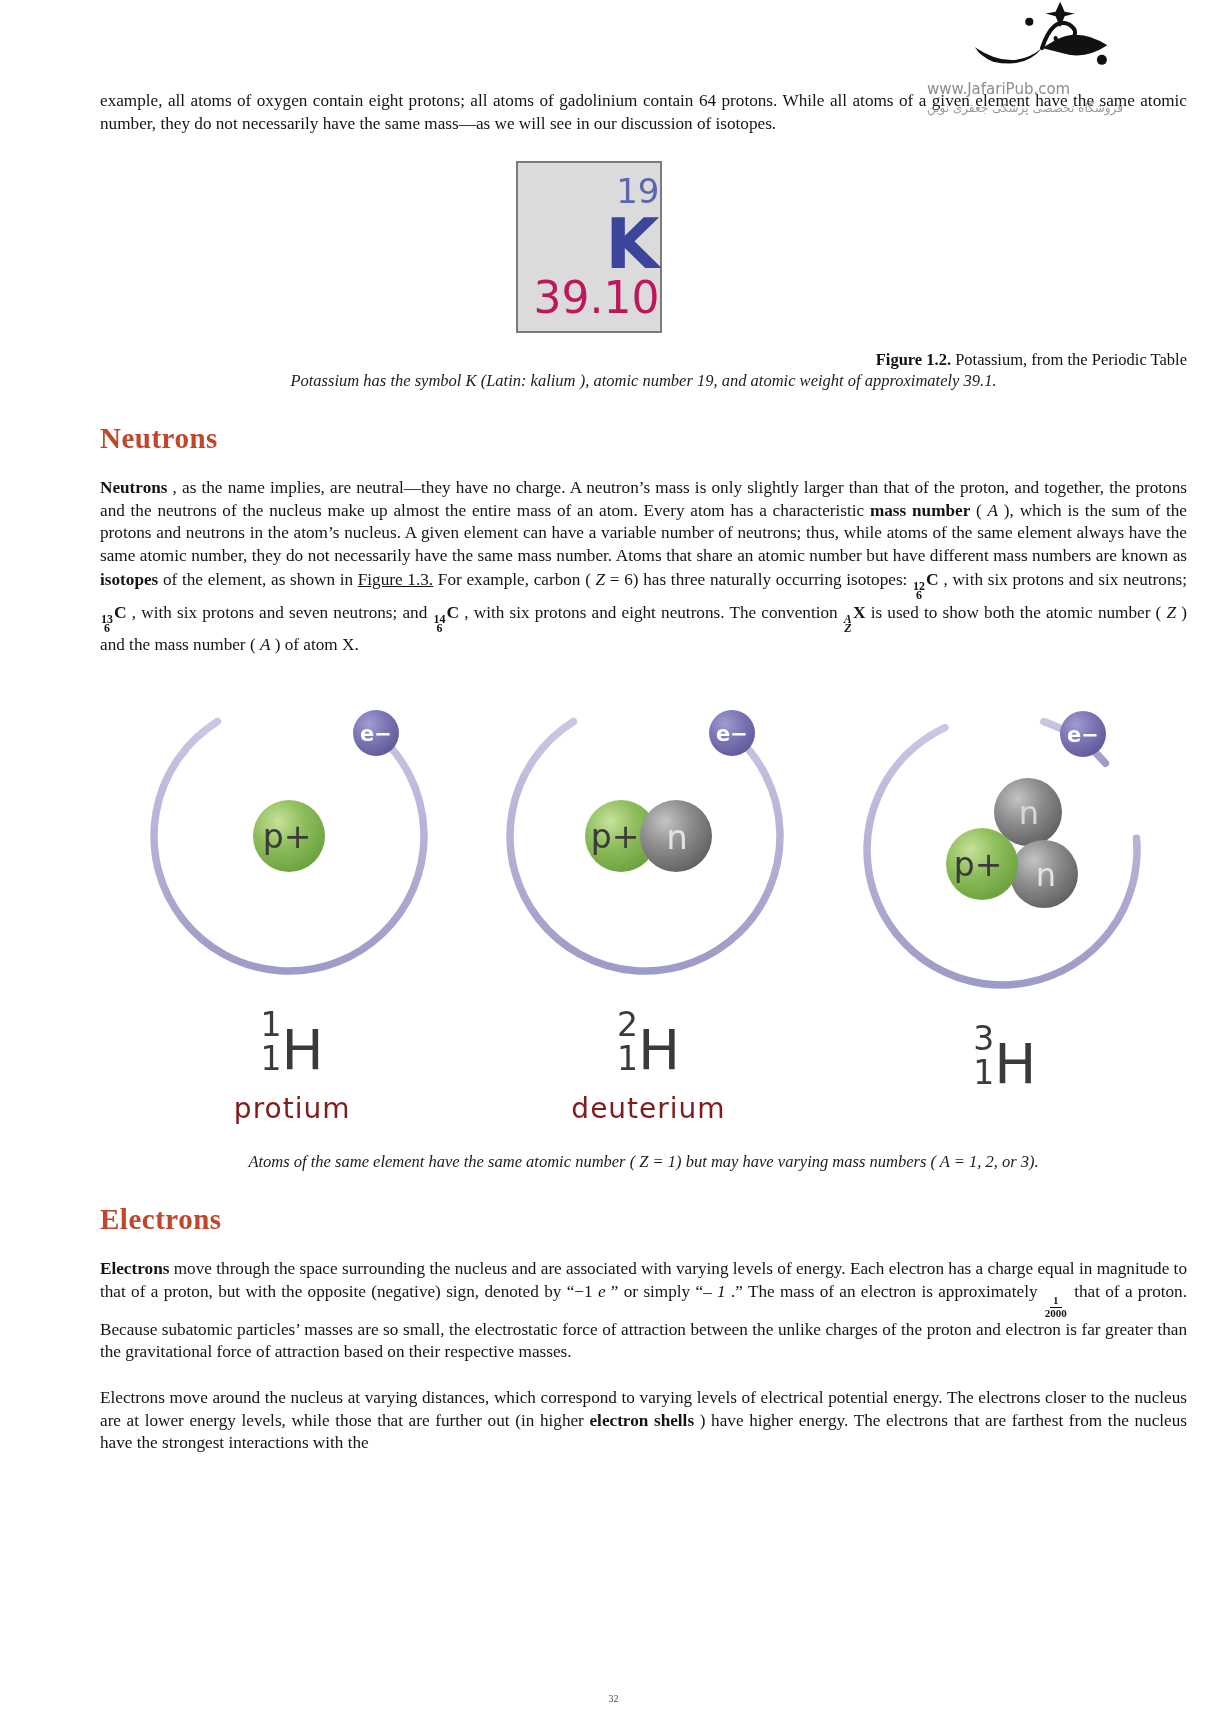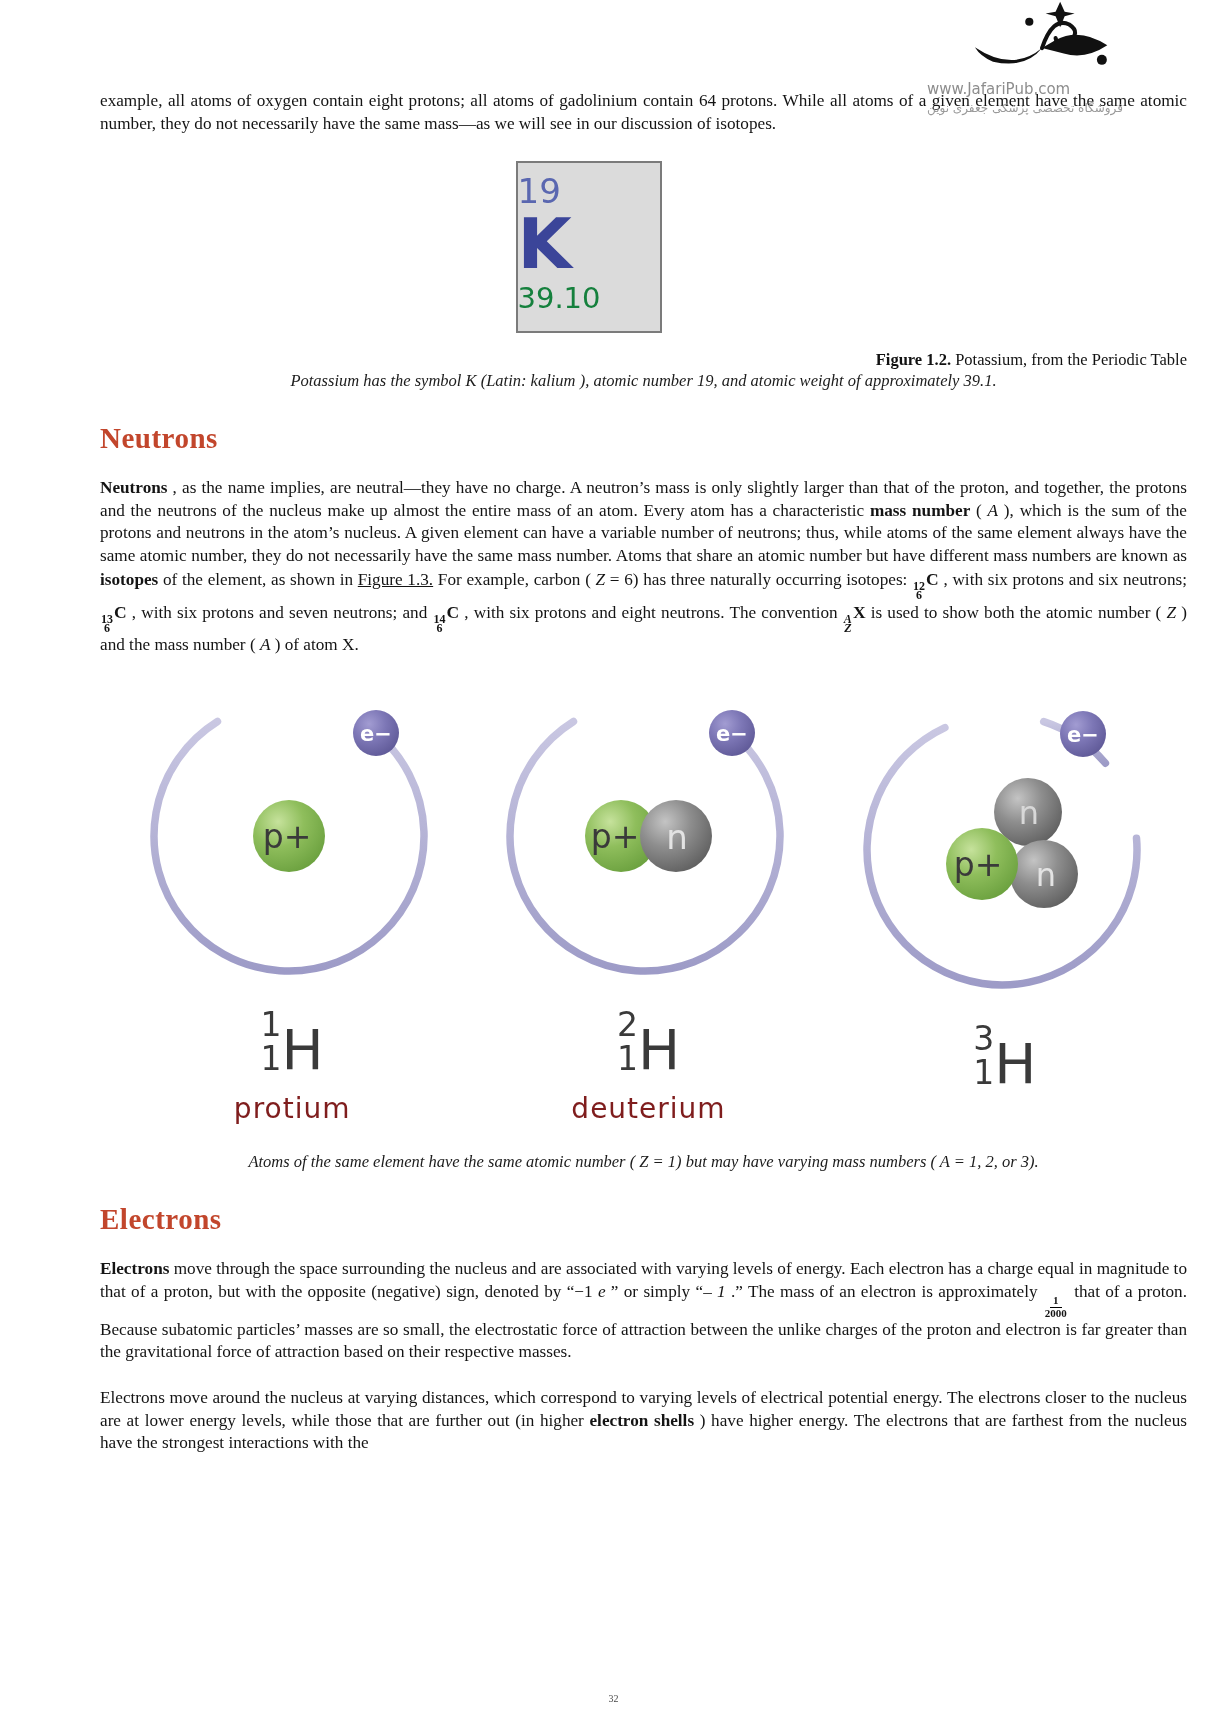--- a/index.html
+++ b/index.html
@@ -32,26 +32,26 @@
   .iso-sym { font-weight:bold; font-size:17.5px; }
   
   .frac { display:inline-flex; flex-direction:column; align-items:center; vertical-align:-7px;
           font-size:11px; font-weight:bold; line-height:11px; margin:0 2px; }
   .frac .num { border-bottom:1.4px solid #000; padding:0 3px 1px; }
   
   .tile-wrap { margin-top:26px; text-align:center; }
   .tile {
     display:inline-block; width:146px; height:172px;
     background:#dbdbdb; border:2px solid #7b7b7b;
-    font-family:"DejaVu Sans", sans-serif; text-align:left;
+    font-family:"DejaVu Sans", sans-serif; text-align:right;
     margin-right:110px;
   }
   .tile .num    { font-size:34px; color:#5a67b0; line-height:40px; margin-top:8px; }
   .tile .sym    { font-size:70px; font-weight:bold; color:#3b4599; line-height:66px; }
-  .tile .weight { font-size:29px; color:#15803d; line-height:42px; }
+  .tile .weight { font-size:44px; color:#be185d; line-height:42px; }
   
   .caption { margin-top:16px; text-align:right; font-size:16.5px; line-height:21px; color:#111; }
   .caption .b { font-weight:bold; }
   .subcaption { text-align:center; font-style:italic; font-size:16.5px; line-height:22px; color:#1c1c1c; }
   
   h2.sect {
     margin-top:30px; margin-bottom:22px;
     font-family:"Liberation Serif", serif;
     font-size:29px; font-weight:bold; color:#c2462c; letter-spacing:0.5px;
   }

